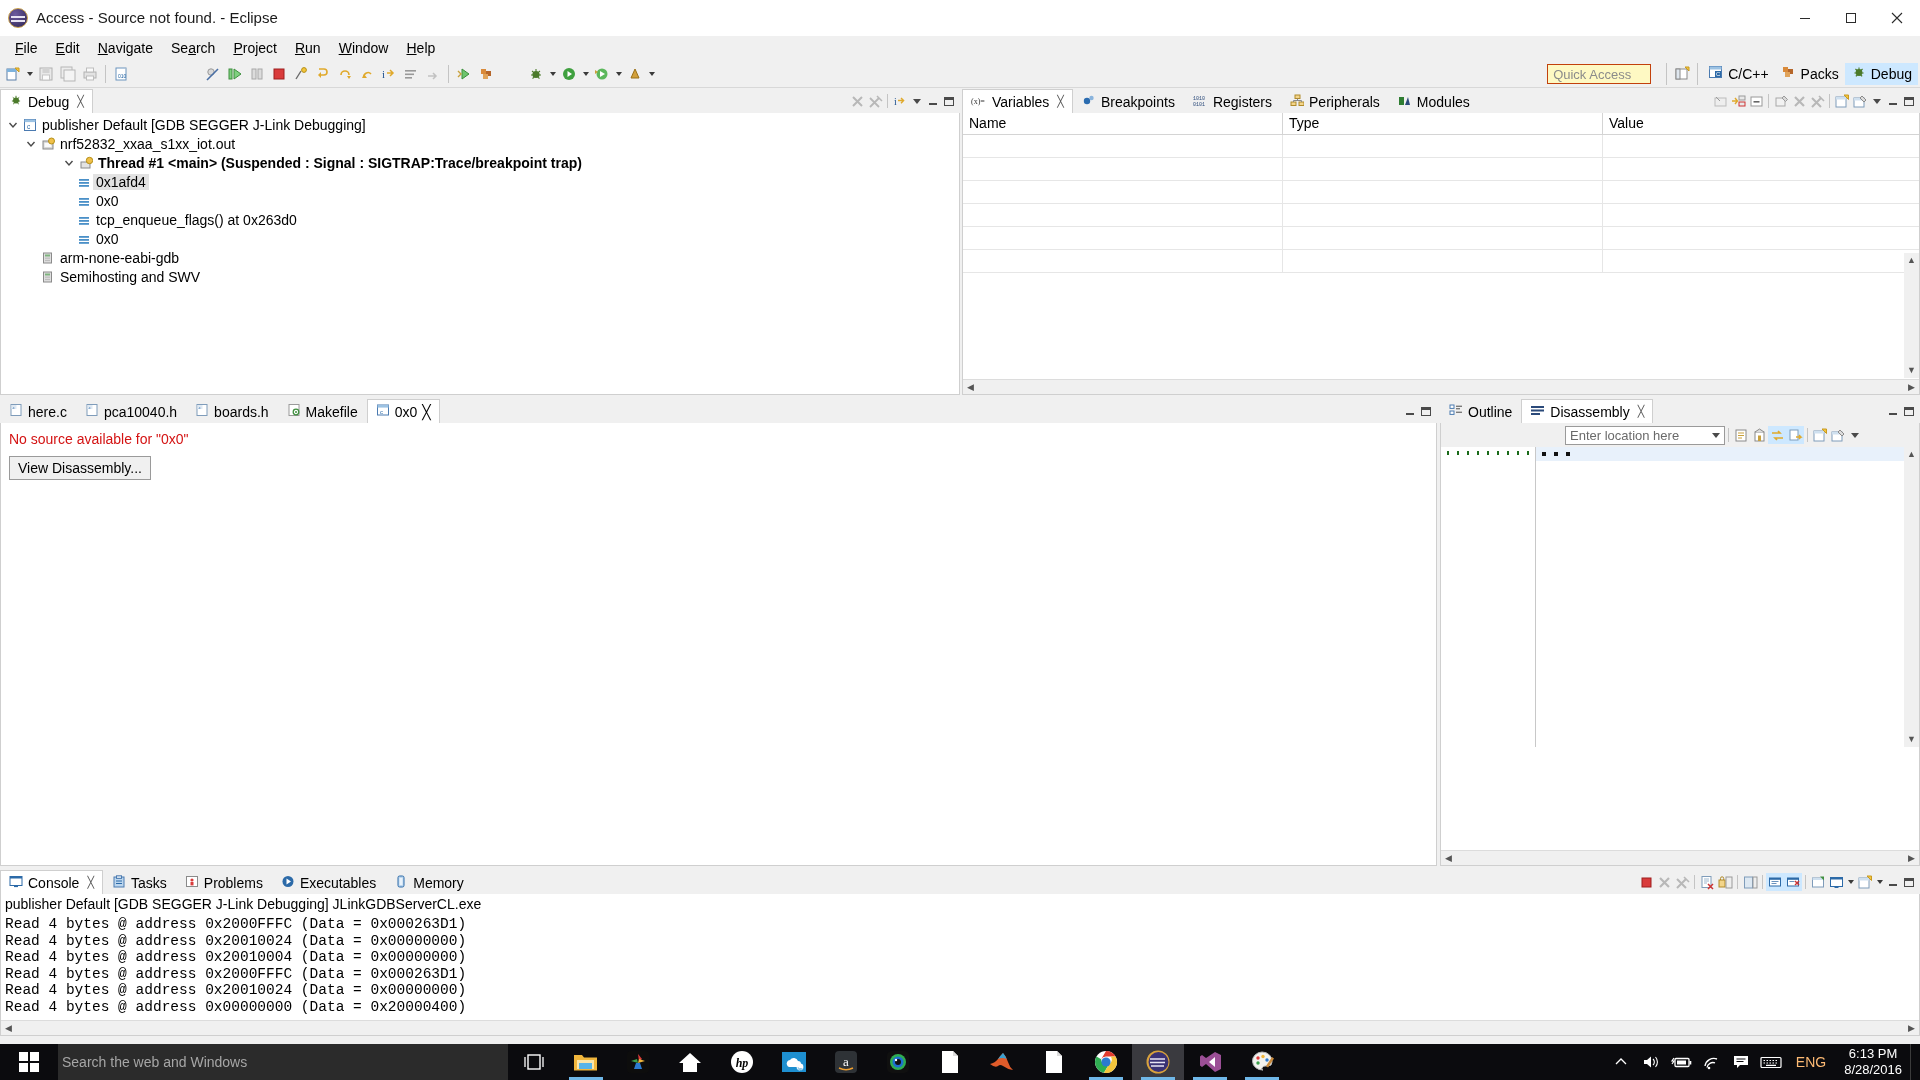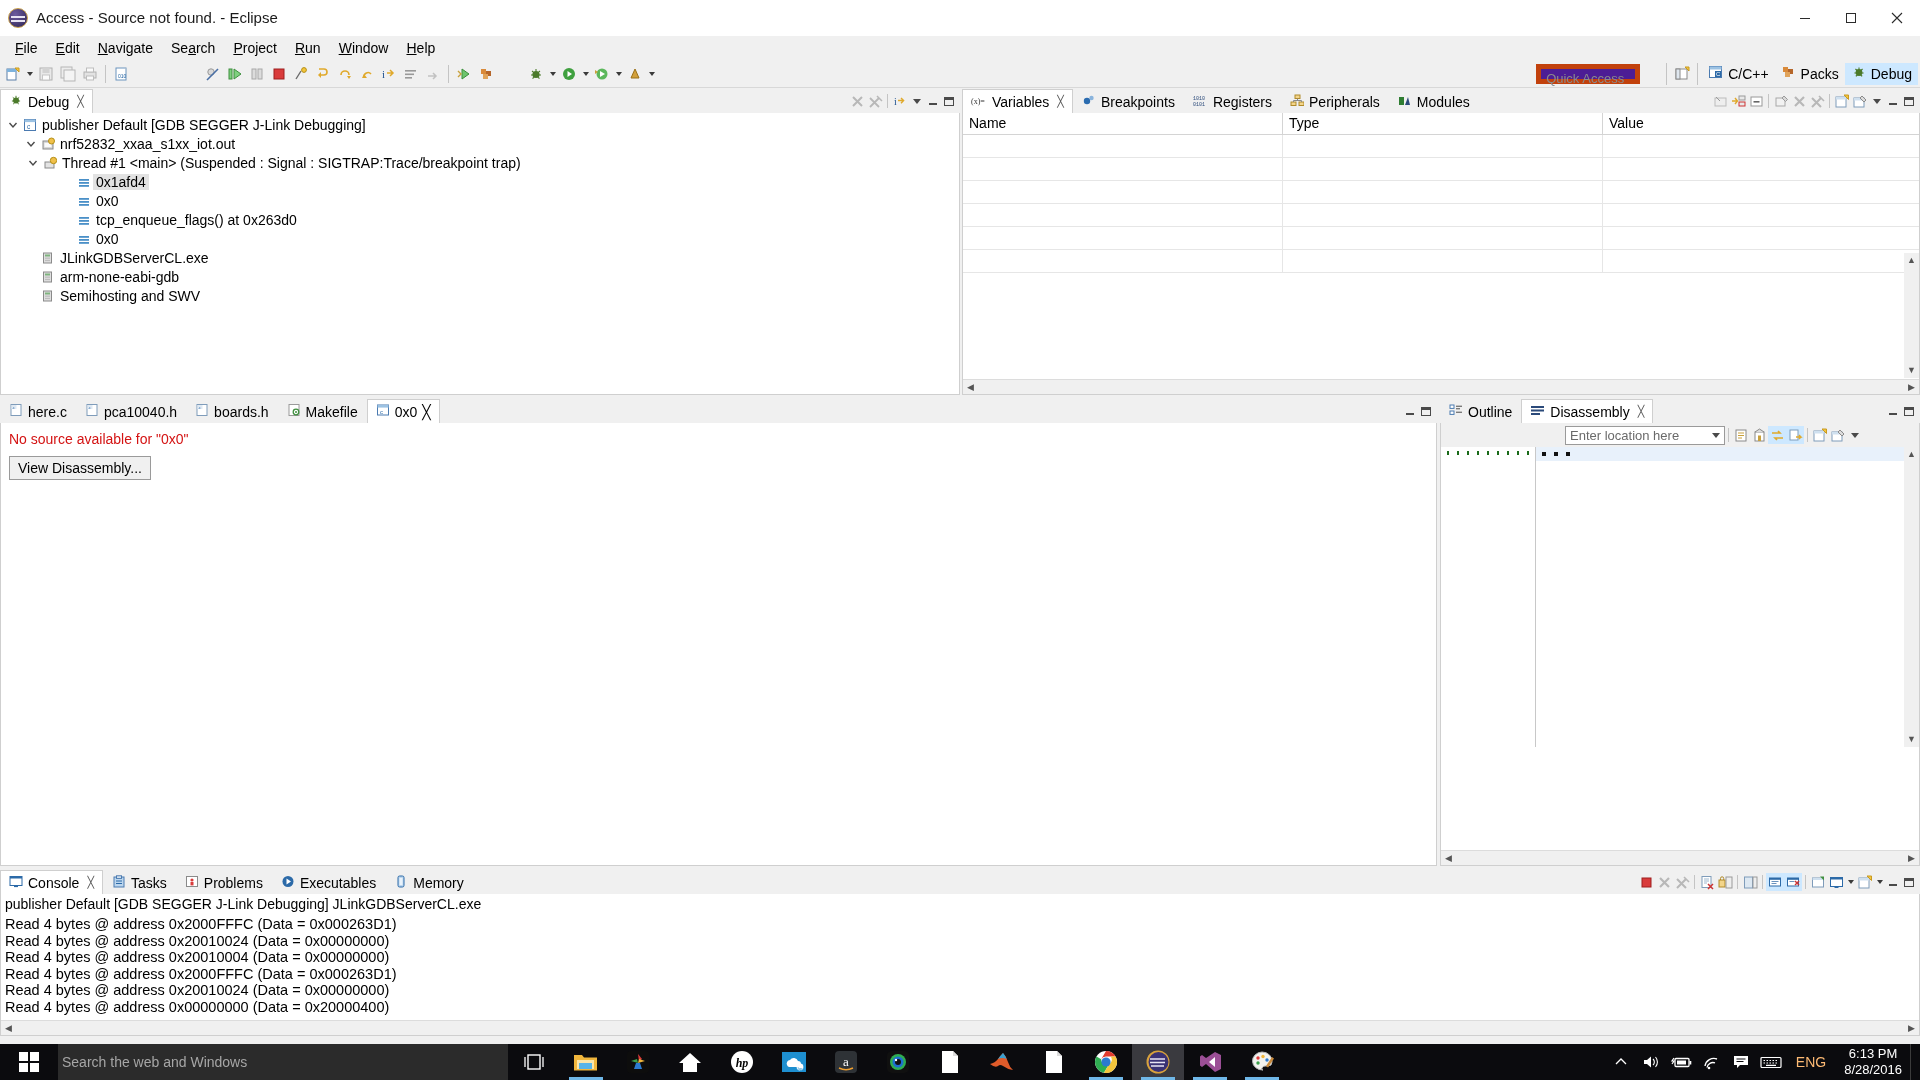--- a/index.html
+++ b/index.html
@@ -59,22 +59,22 @@
   }
   .tb-arrow { width: 11px; height: 22px; display:flex; align-items:center; justify-content:center; flex:none; }
   .tb-arrow::after {
     content:""; border-left:3.5px solid transparent; border-right:3.5px solid transparent;
     border-top:4px solid #3a3a3a;
   }
   .tb-sep { width: 1px; height: 18px; background: #c4c4c4; margin: 0 4px; flex:none; }
   .tb-gap { width: 14px; flex: none; }
 
   .quick-access {
-    margin-left: auto; margin-right: 22px;
-    width: 104px; height: 20px; background: #4c1d95; border: 5px solid #c2410c;
+    margin-left: auto; margin-right: 11px;
+    width: 104px; height: 20px; background: #fef9c3; border: 1px solid #c2410c;
     font-size: 13px; color: #8b8b8b; padding: 1px 5px; line-height: 17px;
   }
   .persp-sep { width:1px; height:22px; background:#c4c4c4; margin:0 4px; }
   .persp-btn {
     height: 22px; display: flex; align-items: center; gap: 4px;
     padding: 0 6px; font-size: 14px; color: #000;
   }
   .persp-btn.active { background: #cde8ff; }
 
   
@@ -146,21 +146,21 @@
   .dis-combo .chev { position:absolute; right:4px; border-left:4px solid transparent;border-right:4px solid transparent;border-top:5px solid #4a4a4a;}
   .dis-gutter { width: 95px; border-right: 1px solid #c8c8c8; height: 100%; }
   .dis-dots { display:flex; gap:8px; padding: 4px 6px 0 6px; }
   .dis-dot { width:4px;height:4px;background:#1b6b1b; }
   .dis-dot.blk { background:#111; }
   .dis-line-hl { background: #e8f1fb; }
 
   
   .con-header { font-size: 14px; padding: 2px 4px; color:#000; background:#fff; }
   .con-body {
-    font-family: Liberation Sans, sans-serif;
+    font-family: Liberation Mono, monospace;
     font-size: 14.5px; line-height: 16.5px; color: #000; padding: 2px 4px; background:#fff;
     white-space: pre;
   }
 
   
   .sb-h { background:#f0f0f0; display:flex; align-items:center; justify-content:space-between; }
   .sb-v { background:#f0f0f0; display:flex; flex-direction:column; align-items:center; justify-content:space-between; }
   .sb-arrow { color:#555; font-size: 9px; line-height:1; }
 
   
@@ -488,21 +488,21 @@
             </span>
             <span class="ticon">
               <svg width="14" height="14" xmlns="http://www.w3.org/2000/svg">
                 <rect x="2" y="4" width="10" height="8" fill="#d8d8d8" stroke="#8a8a8a"></rect>
                 <rect x="3.5" y="6" width="7" height="4" fill="#fafafa"></rect>
                 <circle cx="10.5" cy="4" r="3" fill="#f0c04a" stroke="#b58f16"></circle>
               </svg>
             </span>
             <span class="tlabel">nrf52832_xxaa_s1xx_iot.out</span>
           </div>
-          <div class="tree-row" style="padding-left: 24px;">
+          <div class="tree-row" style="padding-left: 60px; font-weight: bold;">
             <span class="twisty">
               <svg width="12" height="12" xmlns="http://www.w3.org/2000/svg">
                 <path d="M2.5 4 L6 8 L9.5 4" fill="none" stroke="#4a4a4a" stroke-width="1.4"></path>
               </svg>
             </span>
             <span class="ticon">
               <svg width="14" height="14" xmlns="http://www.w3.org/2000/svg">
                 <rect x="2" y="6" width="9" height="6" fill="#e3e3e3" stroke="#8a8a8a"></rect>
                 <circle cx="10.5" cy="4.5" r="3.2" fill="#f0c04a" stroke="#b58f16"></circle>
               </svg>
@@ -545,32 +545,20 @@
           <div class="tree-row" style="padding-left: 58px;">
             <span class="twisty"></span>
             <span class="ticon">
               <svg width="14" height="14" xmlns="http://www.w3.org/2000/svg">
                 <rect x="2" y="4" width="10" height="1.8" fill="#4a90c8"></rect>
                 <rect x="2" y="7" width="10" height="1.8" fill="#4a90c8"></rect>
                 <rect x="2" y="10" width="10" height="1.8" fill="#4a90c8"></rect>
               </svg>
             </span>
             <span class="tlabel">0x0</span>
-          </div>
-          <div class="tree-row" style="padding-left: 22px;">
-            <span class="twisty"></span>
-            <span class="ticon">
-              <svg width="14" height="14" xmlns="http://www.w3.org/2000/svg">
-                <rect x="2.5" y="2" width="8" height="10" fill="#e0e0e0" stroke="#8a8a8a"></rect>
-                <rect x="4" y="3.5" width="5" height="2" fill="#7fb37f"></rect>
-                <rect x="4" y="6.5" width="5" height="1.3" fill="#bdbdbd"></rect>
-                <rect x="4" y="8.8" width="5" height="1.3" fill="#bdbdbd"></rect>
-              </svg>
-            </span>
-            <span class="tlabel">JLinkGDBServerCL.exe</span>
           </div>
           <div class="tree-row" style="padding-left: 22px;">
             <span class="twisty"></span>
             <span class="ticon">
               <svg width="14" height="14" xmlns="http://www.w3.org/2000/svg">
                 <rect x="2.5" y="2" width="8" height="10" fill="#e0e0e0" stroke="#8a8a8a"></rect>
                 <rect x="4" y="3.5" width="5" height="2" fill="#7fb37f"></rect>
                 <rect x="4" y="6.5" width="5" height="1.3" fill="#bdbdbd"></rect>
                 <rect x="4" y="8.8" width="5" height="1.3" fill="#bdbdbd"></rect>
               </svg>

